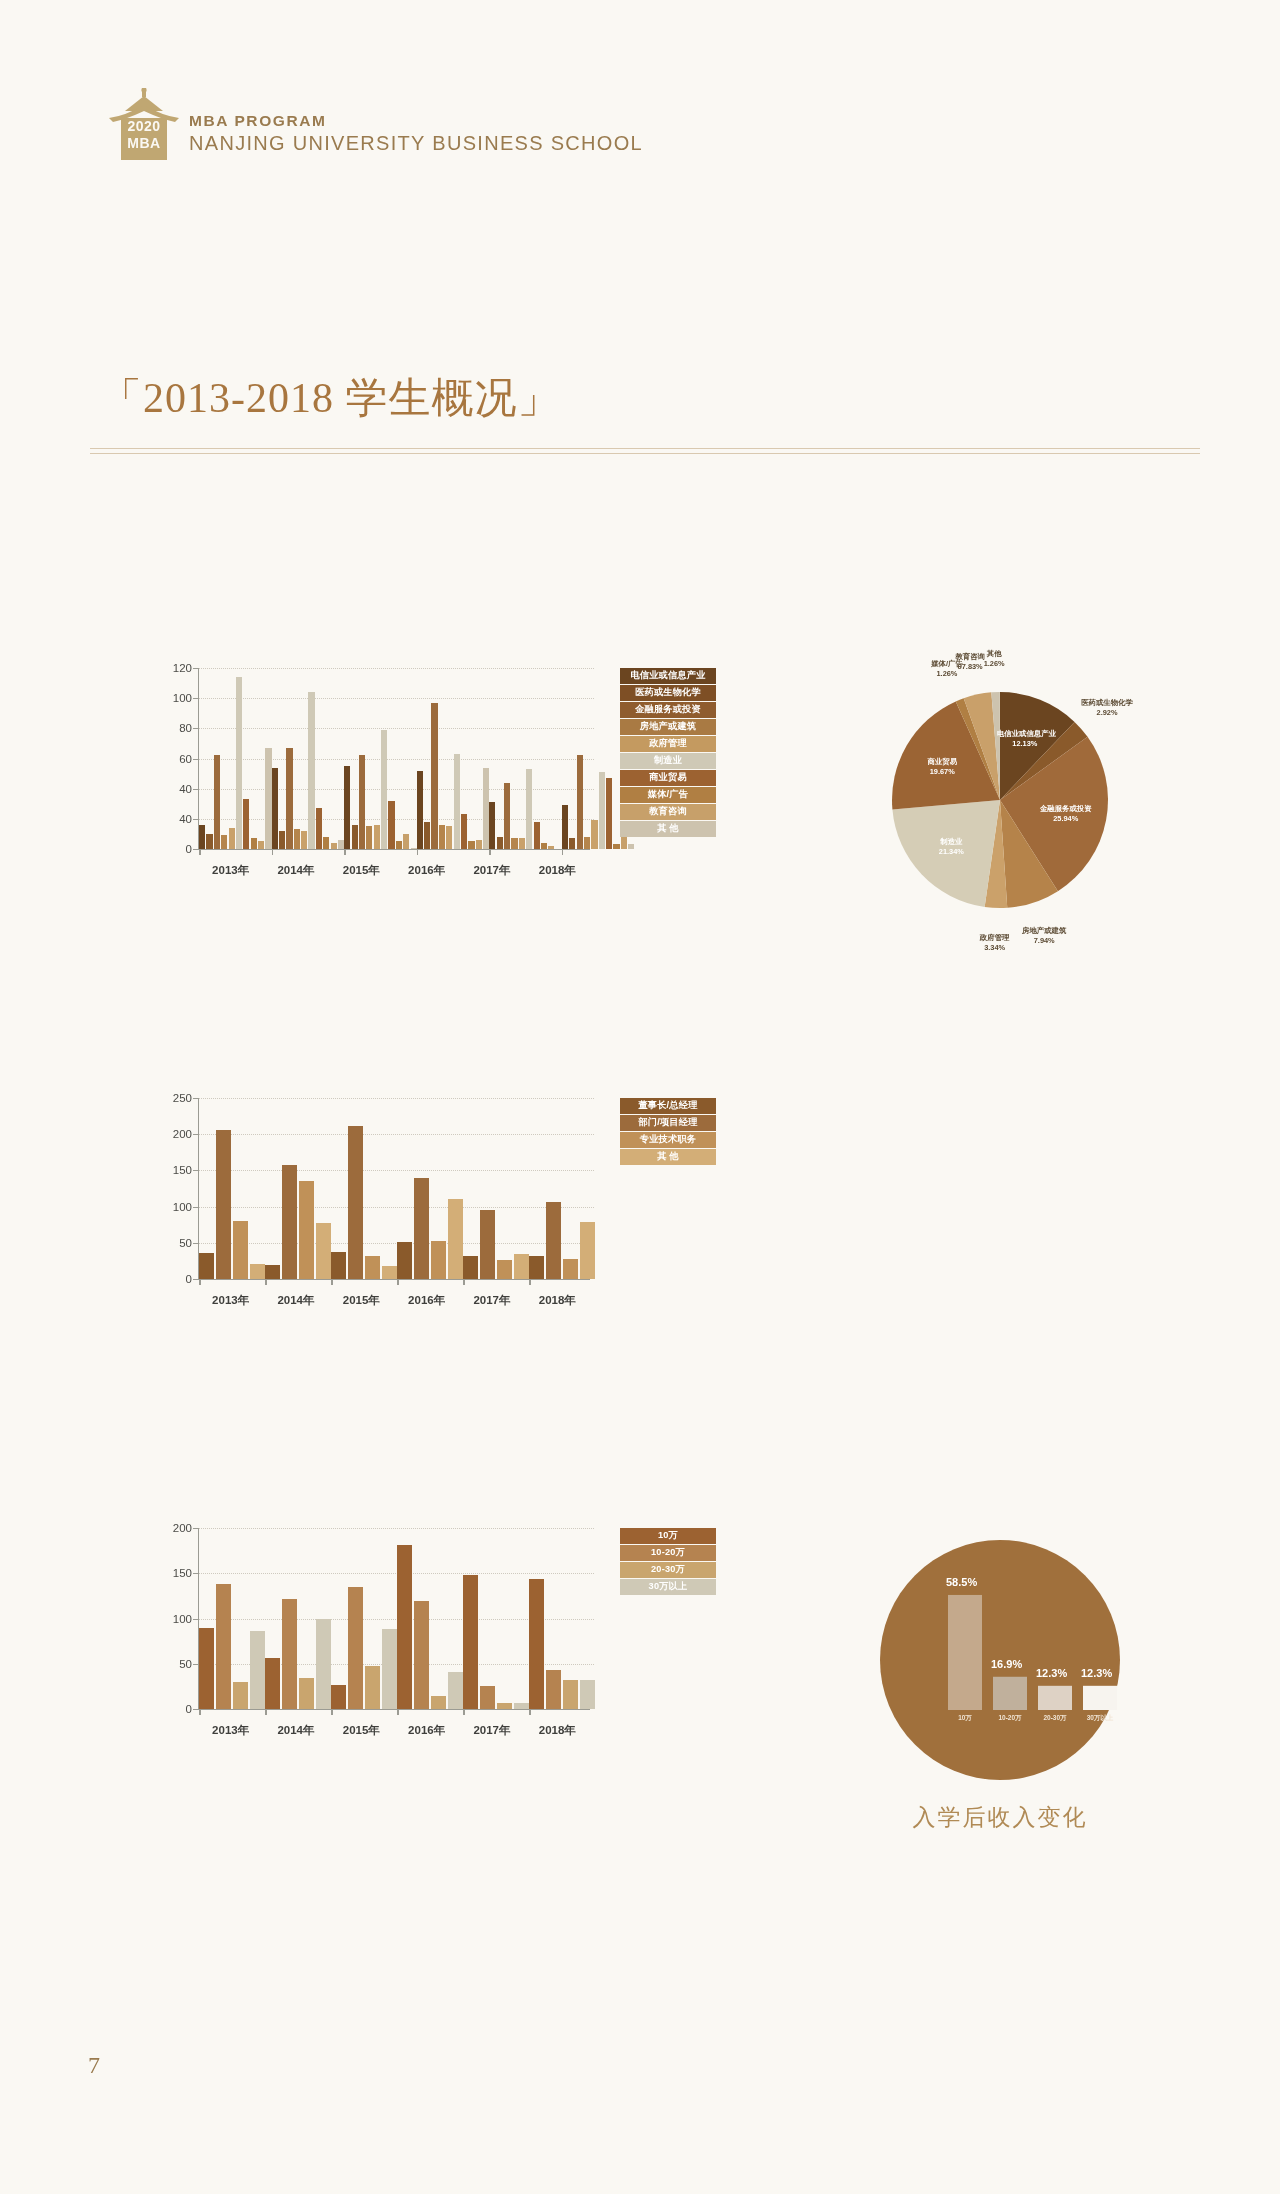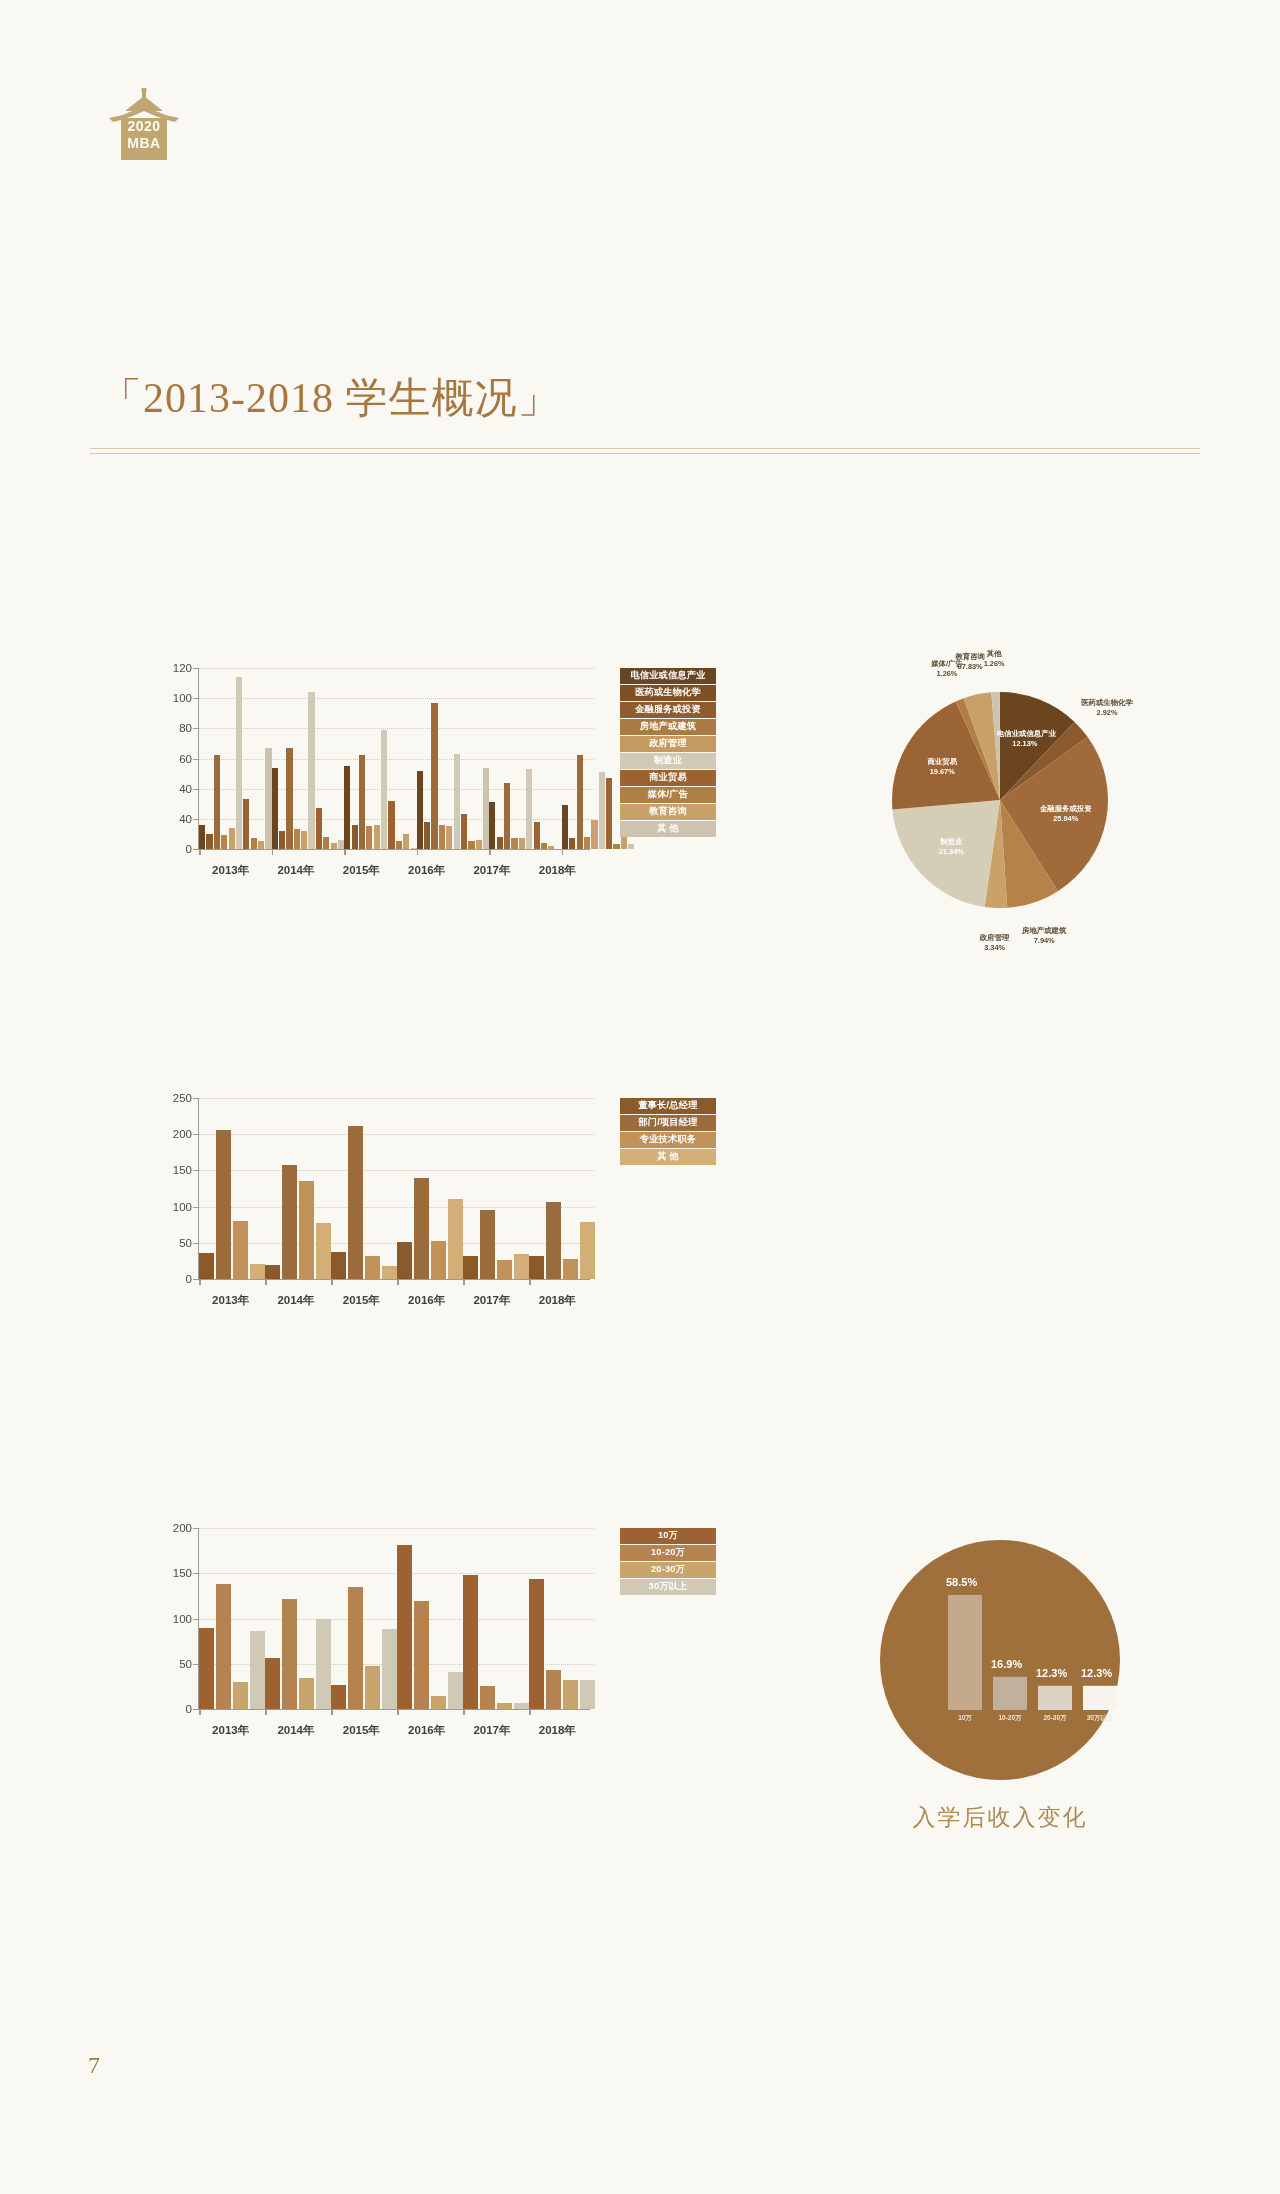--- a/index.html
+++ b/index.html
@@ -111,20 +111,24 @@
       <g fill="#c0a772">
         <rect x="37" y="0" width="4" height="9"></rect>
         <circle cx="39" cy="2" r="2.6"></circle>
         <path d="M39 8 L58 23 L20 23 Z"></path>
         <path d="M4 30 Q20 28 39 17 Q58 28 74 30 L70 34 Q56 31 39 23 Q22 31 8 34 Z"></path>
         <rect x="16" y="30" width="46" height="42"></rect>
       </g>
     </svg>
     <div class="logo-year">2020</div>
     <div class="logo-mba">MBA</div>
+  </div>
+  <div class="brand">
+    <div class="brand-line1">MBA PROGRAM</div>
+    <div class="brand-line2">NANJING UNIVERSITY BUSINESS SCHOOL</div>
   </div>
 </div>
 
 <div class="page-title">「2013-2018 学生概况」</div>
 <div class="divider">
   <div class="ln"></div>
   <div class="ln b"></div>
 </div>
 
 <div class="row row-1">

